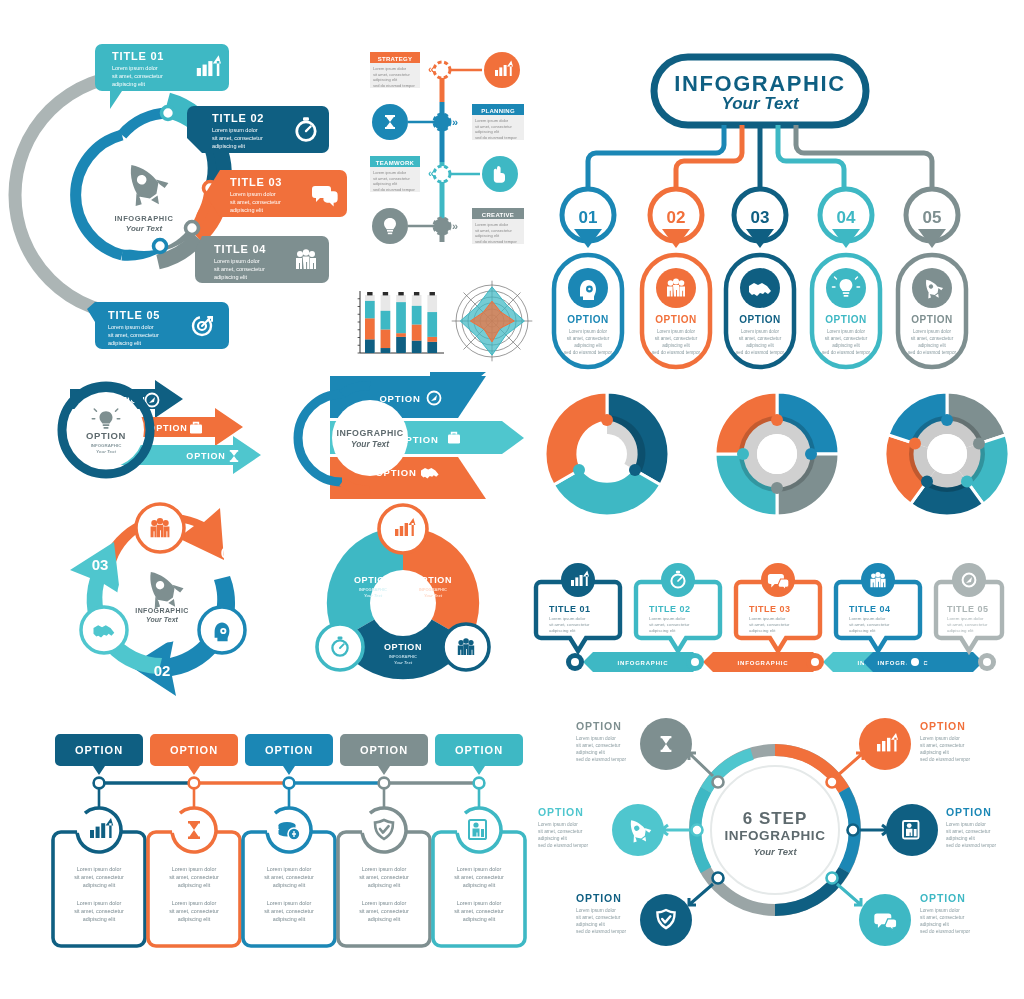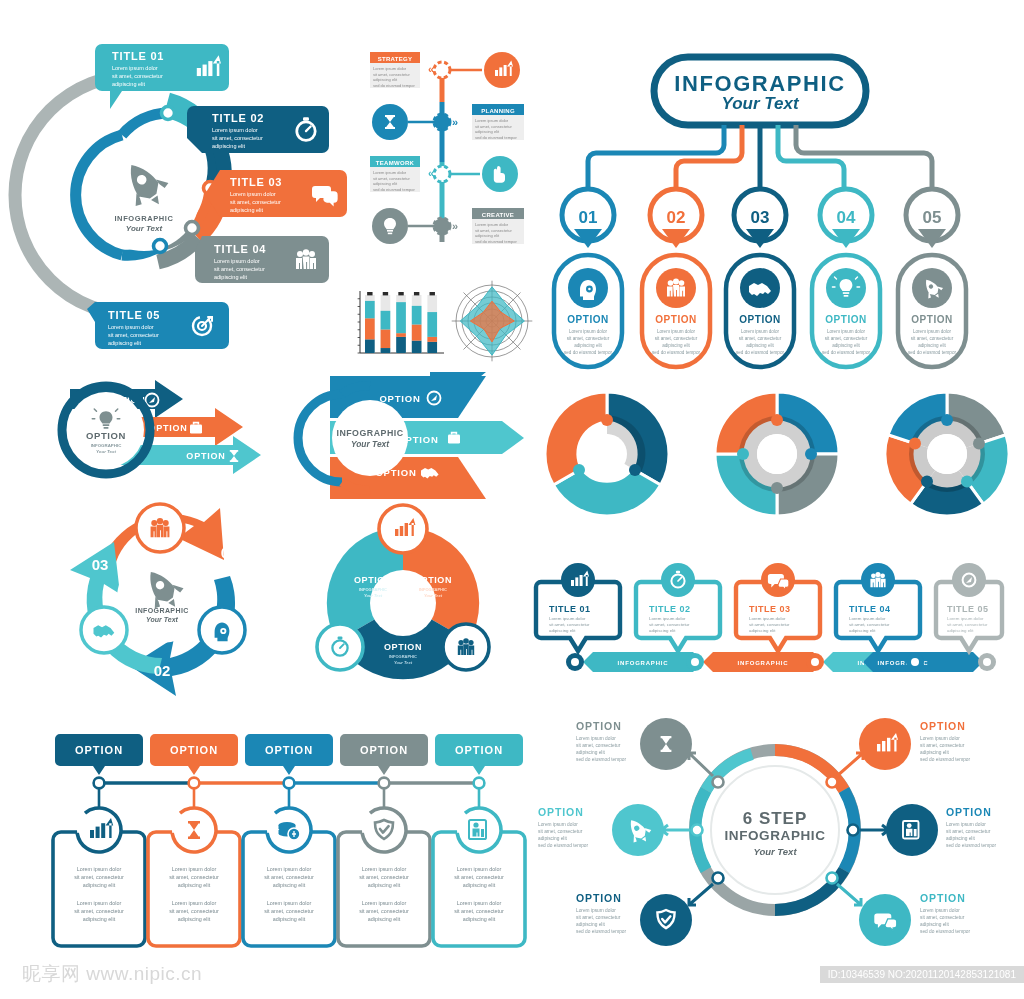--- a/index.html
+++ b/index.html
@@ -1110,18 +1110,14 @@
   <g>
     <text x="36" y="24" class="t" font-size="10.5" fill="#7E8F90" letter-spacing=".9">OPTION</text>
     <text x="36" y="34" class="lorem" font-size="4.8" fill="#8A9BA0">Lorem ipsum dolor</text>
     <text x="36" y="41" class="lorem" font-size="4.8" fill="#8A9BA0">sit amet, consectetur</text>
     <text x="36" y="48" class="lorem" font-size="4.8" fill="#8A9BA0">adipiscing elit</text>
     <text x="36" y="55" class="lorem" font-size="4.8" fill="#8A9BA0">sed do eiusmod tempor</text>
   </g>
 </svg>
 </div>
 
-<div class="wm">
-  <div class="wmtxt">昵享网 www.nipic.cn</div>
-  <div class="idbar">ID:10346539 NO:20201120142853121081</div>
-</div>
 
 </div>
 
 </body></html>

